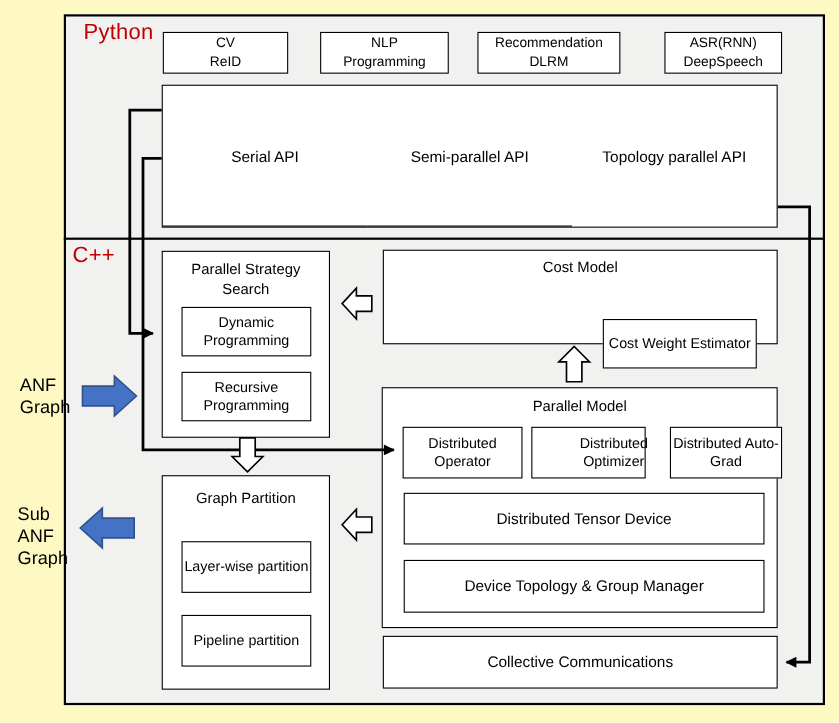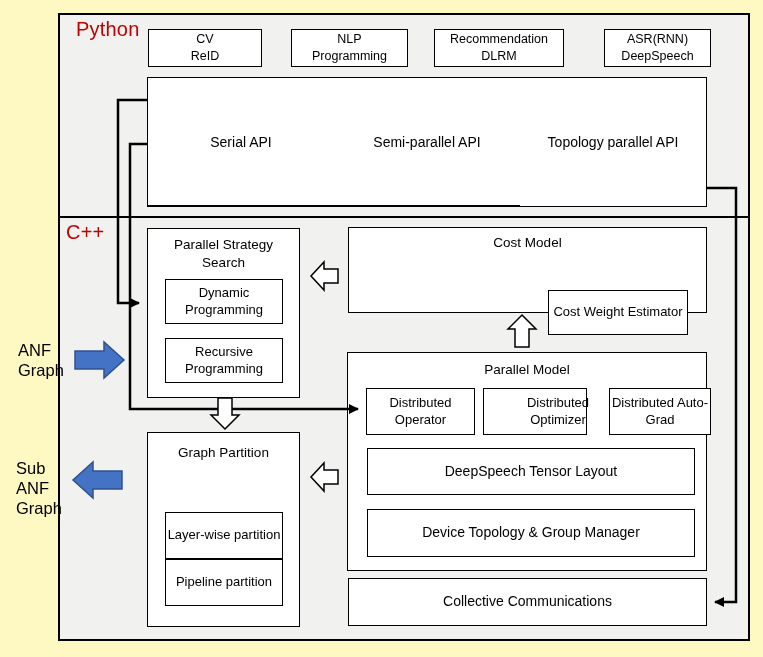--- a/index.html
+++ b/index.html
@@ -97,27 +97,27 @@
     <div class="panel-title" style="padding-top:6px;">Cost Model</div>
   </div>
   <div class="box" style="left:548px; top:257px; width:140px; height:45px;margin-top:33px;">Cost Weight Estimator</div>
 
   <div class="panel" style="left:347px; top:352px; width:360px; height:219px;">
     <div class="panel-title" style="padding-top:8px;">Parallel Model</div>
   </div>
   <div class="box" style="left:366px; top:388px; width:109px; height:47px;">Distributed Operator</div>
   <div class="box" style="left:483px; top:388px; width:104px; height:47px;padding-left:46px;">Distributed Optimizer</div>
   <div class="box" style="left:566px; top:388px; width:102px; height:47px;margin-left:43px;">Distributed Auto-Grad</div>
-  <div class="box" style="left:367px; top:448px; width:328px; height:47px; font-size:14px;">DeepSpeech Tensor Layout</div>
+  <div class="box" style="left:367px; top:448px; width:328px; height:47px; font-size:14px;">Distributed Tensor Device</div>
   <div class="box" style="left:367px; top:509px; width:328px; height:48px; font-size:14px;">Device Topology &amp; Group Manager</div>
 
   <div class="panel" style="left:147px; top:432px; width:153px; height:195px;">
     <div class="panel-title" style="padding-top:11px;">Graph Partition</div>
   </div>
-  <div class="box" style="left:165px; top:492px; width:118px; height:47px;margin-top:20px;">Layer-wise partition</div>
+  <div class="box" style="left:165px; top:492px; width:118px; height:47px;">Layer-wise partition</div>
   <div class="box" style="left:165px; top:559px; width:118px; height:47px;">Pipeline partition</div>
 
   <div class="box" style="left:348px; top:578px; width:359px; height:48px; font-size:14px;">Collective Communications</div>
 
   <div class="io-label" style="left:18px; top:340px; width:58px;">ANF Graph</div>
   <div class="io-label" style="left:16px; top:458px; width:62px;">Sub ANF Graph</div>
 
   <svg class="overlay" viewBox="0 0 763 657">
     <defs>
       <marker id="ah" markerUnits="userSpaceOnUse" markerWidth="12" markerHeight="10" viewBox="0 0 10 10" refX="9" refY="5" orient="auto">

